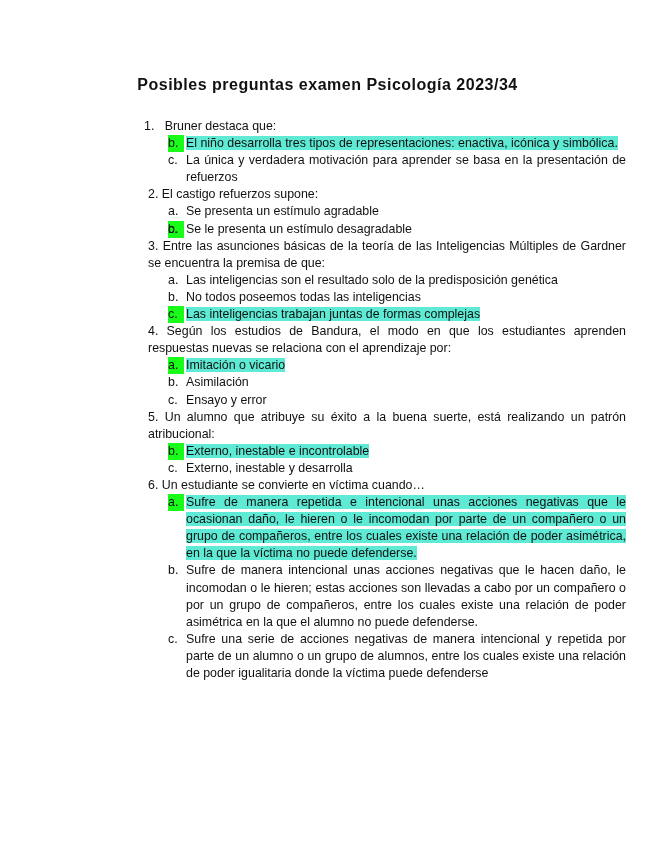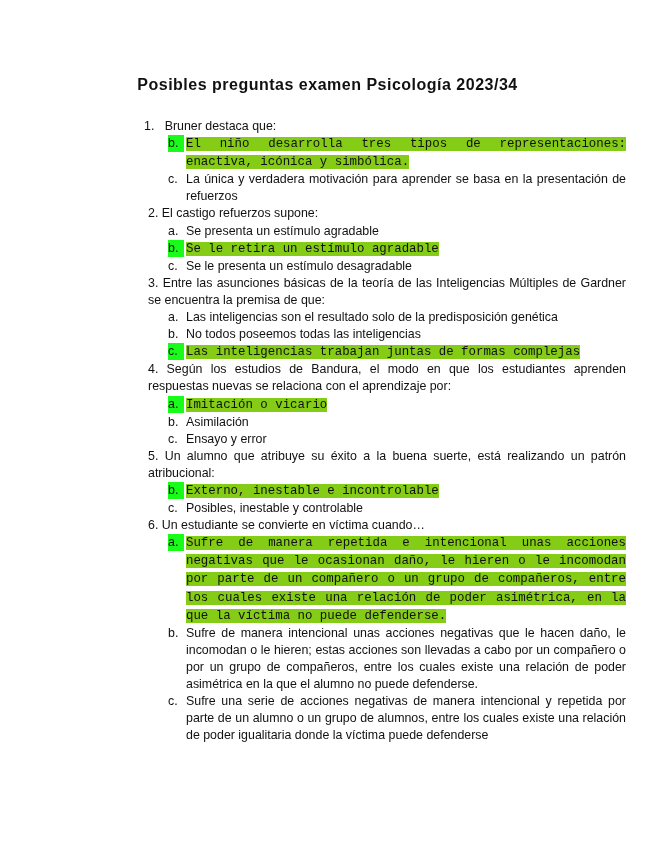--- a/index.html
+++ b/index.html
@@ -9,21 +9,21 @@
     .title { position: absolute; top: 76px; left: 0; width: 655px; text-align: center;
              font-weight: bold; font-size: 16px; letter-spacing: 0.5px; color: #111; }
     .content { position: absolute; top: 118px; left: 100px; width: 478px;
                font-size: 12.4px; line-height: 17.1px; margin-left: 48px; }
     .q { text-align: justify; }
     .q1 { padding-left: 17px; text-indent: -21px; }
     .opts { margin: 0; padding: 0; }
     .opt { position: relative; padding-left: 38px; text-align: justify; }
     .opt .letter { position: absolute; left: 20px; top: 0; }
     .opt.highlighted .letter { background: #19fb19; padding-right: 6px; }
-    .opt.highlighted .txt { background: #84cc16; box-decoration-break: clone; font-family: Liberation Mono, monospace; -webkit-box-decoration-break: clone; }
+    .opt.highlighted .txt { background: #5eead4; box-decoration-break: clone; -webkit-box-decoration-break: clone; }
   </style>
 </head>
 <body>
 
 <div class="page">
   <div class="title">Posibles preguntas examen Psicología 2023/34</div>
 
   <div class="content">
 
     <div class="question">
@@ -32,21 +32,21 @@
         <div class="opt"><span class="letter">a.</span></div>
         <div class="opt highlighted"><span class="letter">b.</span><span class="txt">El niño desarrolla tres tipos de representaciones: enactiva, icónica y simbólica.</span></div>
         <div class="opt"><span class="letter">c.</span><span class="txt">La única y verdadera motivación para aprender se basa en la presentación de refuerzos</span></div>
       </div>
     </div>
 
     <div class="question">
       <div class="q"><span>2.</span> <span>El castigo refuerzos supone:</span></div>
       <div class="opts">
         <div class="opt"><span class="letter">a.</span><span class="txt">Se presenta un estímulo agradable</span></div>
-        <div class="opt highlighted"><span class="letter">b.</span><span class="txt">Se le retira un estímulo agradable</span></div>
+        <div class="opt highlighted"><span class="letter">b.</span></div>
         <div class="opt"><span class="letter">c.</span><span class="txt">Se le presenta un estímulo desagradable</span></div>
       </div>
     </div>
 
     <div class="question">
       <div class="q"><span>3.</span> <span>Entre las asunciones básicas de la teoría de las Inteligencias Múltiples de Gardner se encuentra la premisa de que:</span></div>
       <div class="opts">
         <div class="opt"><span class="letter">a.</span><span class="txt">Las inteligencias son el resultado solo de la predisposición genética</span></div>
         <div class="opt"><span class="letter">b.</span><span class="txt">No todos poseemos todas las inteligencias</span></div>
         <div class="opt highlighted"><span class="letter">c.</span><span class="txt">Las inteligencias trabajan juntas de formas complejas</span></div>
@@ -60,21 +60,21 @@
         <div class="opt"><span class="letter">b.</span><span class="txt">Asimilación</span></div>
         <div class="opt"><span class="letter">c.</span><span class="txt">Ensayo y error</span></div>
       </div>
     </div>
 
     <div class="question">
       <div class="q"><span>5.</span> <span>Un alumno que atribuye su éxito a la buena suerte, está realizando un patrón atribucional:</span></div>
       <div class="opts">
         <div class="opt"><span class="letter">a.</span></div>
         <div class="opt highlighted"><span class="letter">b.</span><span class="txt">Externo, inestable e incontrolable</span></div>
-        <div class="opt"><span class="letter">c.</span><span class="txt">Posibles, inestable y controlable</span></div>
+        <div class="opt"><span class="letter">c.</span><span class="txt">Externo, inestable y desarrolla</span></div>
       </div>
     </div>
 
     <div class="question">
       <div class="q"><span>6.</span> <span>Un estudiante se convierte en víctima cuando…</span></div>
       <div class="opts">
         <div class="opt highlighted"><span class="letter">a.</span><span class="txt">Sufre de manera repetida e intencional unas acciones negativas que le ocasionan daño, le hieren o le incomodan por parte de un compañero o un grupo de compañeros, entre los cuales existe una relación de poder asimétrica, en la que la víctima no puede defenderse.</span></div>
         <div class="opt"><span class="letter">b.</span><span class="txt">Sufre de manera intencional unas acciones negativas que le hacen daño, le incomodan o le hieren; estas acciones son llevadas a cabo por un compañero o por un grupo de compañeros, entre los cuales existe una relación de poder asimétrica en la que el alumno no puede defenderse.</span></div>
         <div class="opt"><span class="letter">c.</span><span class="txt">Sufre una serie de acciones negativas de manera intencional y repetida por parte de un alumno o un grupo de alumnos, entre los cuales existe una relación de poder igualitaria donde la víctima puede defenderse</span></div>
       </div>

